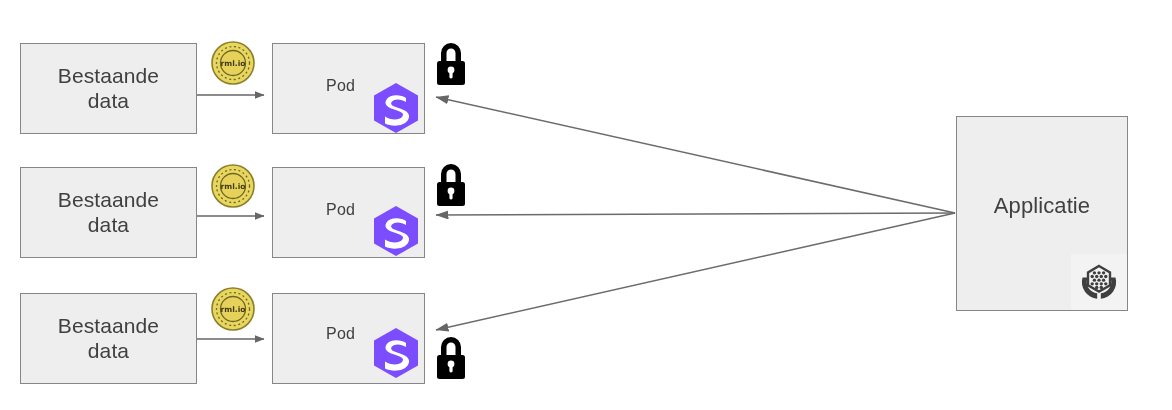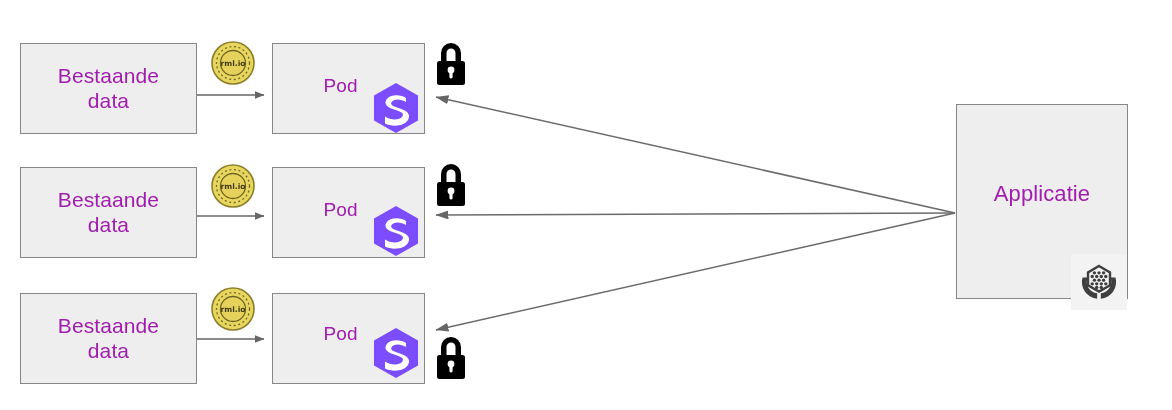--- a/index.html
+++ b/index.html
@@ -15,29 +15,29 @@
   
   .node{
     position:absolute;
     background:#eeeeee;
     border:1px solid #868686;
     box-sizing:border-box;
     display:flex;
     align-items:center;
     justify-content:center;
     text-align:center;
-    color:#a21caf;
+    color:#404040;
     font-size:21px;
     line-height:1.18;
     letter-spacing:.1px;
   }
   .node .label{pointer-events:none;}
 
   .data-node{width:177px;height:91px;}
-  .pod-node{width:153px;height:91px;font-size:19px;}
+  .pod-node{width:153px;height:91px;font-size:16px;}
   .app-node{width:172px;height:195px;font-size:22px;}
 
   
   #wires{position:absolute;left:0;top:0;width:1172px;height:410px;}
 
   
   .coin{
     position:absolute;width:44px;height:44px;font-weight:bold;
   }
 
@@ -189,21 +189,21 @@
   <div class="lock" style="left:429px;top:334px;">
     <svg viewBox="0 0 44 50" width="44" height="50" xmlns="http://www.w3.org/2000/svg">
       <path d="M12 22 L12 13 A10 10 0 0 1 32 13 L32 22 L26.5 22 L26.5 13
                A4.5 4.5 0 0 0 17.5 13 L17.5 22 Z" fill="#000000"></path>
       <rect x="8" y="21" width="28" height="24" rx="2.5" fill="#000000"></rect>
       <circle cx="22" cy="30" r="3.4" fill="#ffffff"></circle>
       <rect x="20.4" y="31.5" width="3.2" height="7" rx="1.4" fill="#ffffff"></rect>
     </svg>
   </div>
 
-  <div class="node app-node" style="left:956px;top:104px;">
+  <div class="node app-node" style="left:956px;top:116px;">
     <span class="label" style="transform:translateY(-8px);">Applicatie</span>
   </div>
 
   <div class="hive-icon" style="left:1071px;top:254px;">
     <svg viewBox="0 0 48 48" width="44" height="44" xmlns="http://www.w3.org/2000/svg">
       <path d="M6 19 A18.5 18.5 0 0 0 22 42.4 L22 36.2
                A12.4 12.4 0 0 1 11.6 19 Z" fill="#3f3f3f"></path>
       <path d="M42 19 A18.5 18.5 0 0 1 26 42.4 L26 36.2
                A12.4 12.4 0 0 0 36.4 19 Z" fill="#3f3f3f"></path>
       <polygon points="24,6.5 36,13.5 36,27.5 24,34.5 12,27.5 12,13.5" fill="none" stroke="#3f3f3f" stroke-width="2.6"></polygon>

